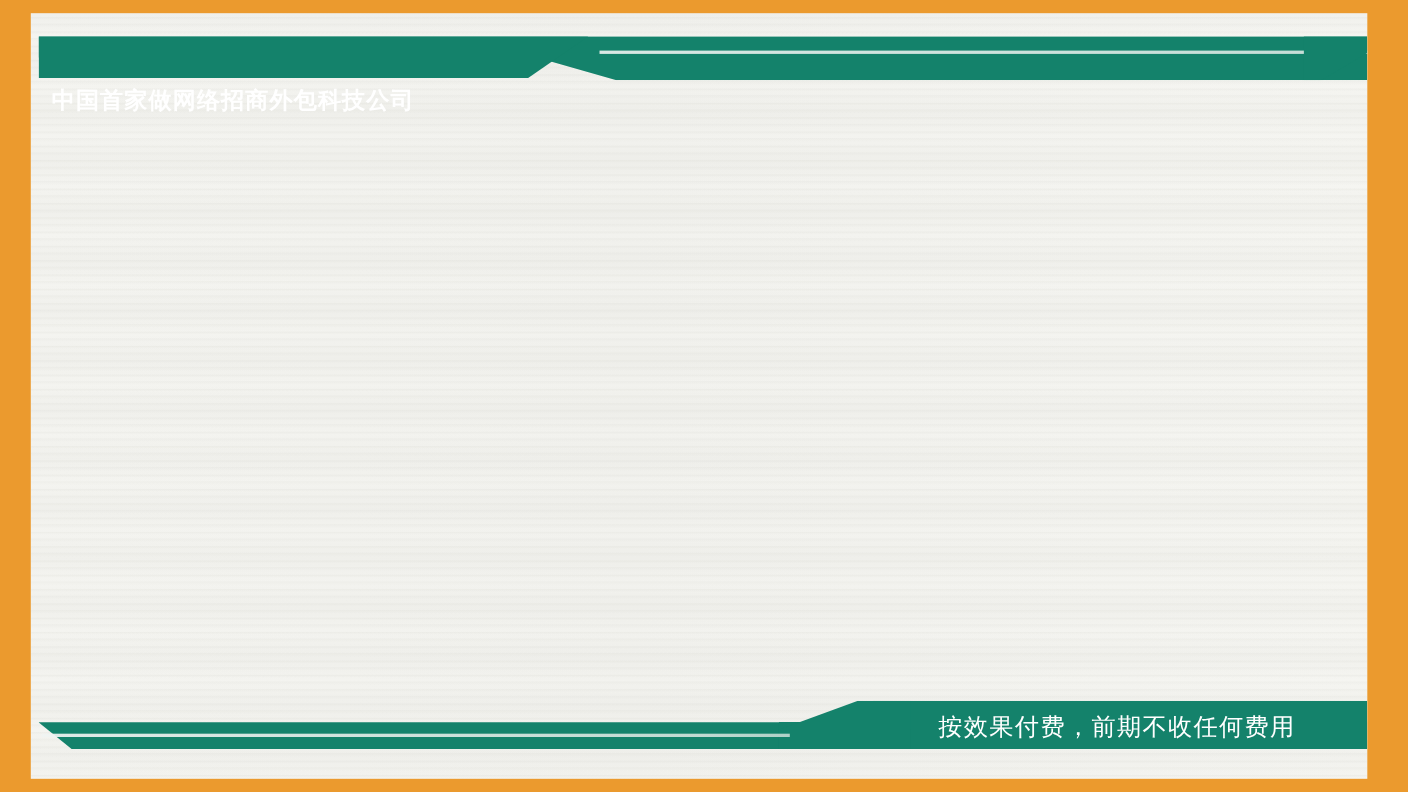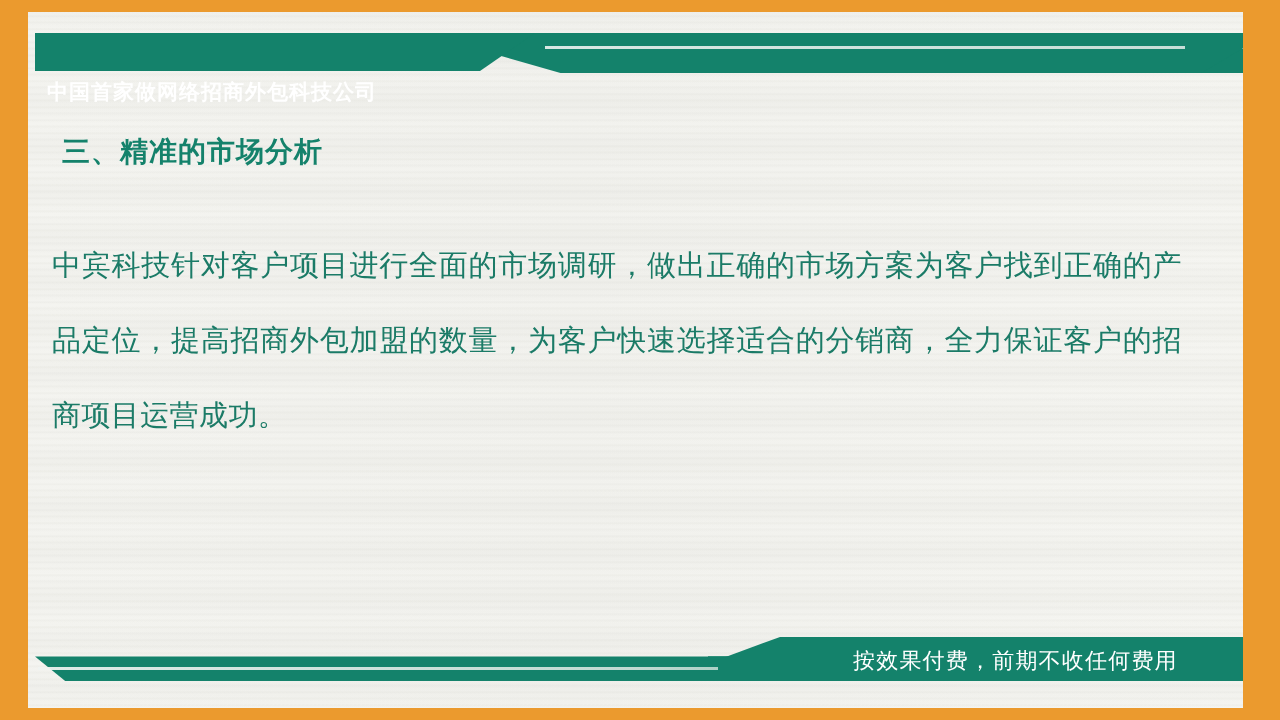--- a/index.html
+++ b/index.html
@@ -182,22 +182,20 @@
 <div id="slide">
 
   <div id="paper"></div>
 
   <div id="header-band"></div>
   <div id="header-hairline"></div>
   <div id="header-taper"></div>
   <div id="header-tag"></div>
   <div id="header-title">中国首家做网络招商外包科技公司</div>
 
-  <div id="section-heading">三、精准的市场分析</div>
-  <div id="body-copy">中宾科技针对客户项目进行全面的市场调研，做出正确的市场方案为客户找到正确的产品定位，提高招商外包加盟的数量，为客户快速选择适合的分销商，全力保证客户的招商项目运营成功。</div>
 
   <div id="footer-thin"></div>
   <div id="footer-block"></div>
   <div id="footer-slope"></div>
   <div id="footer-hairline"></div>
   <div id="footer-text">按效果付费，前期不收任何费用</div>
 
 </div>
 
 </body></html>

